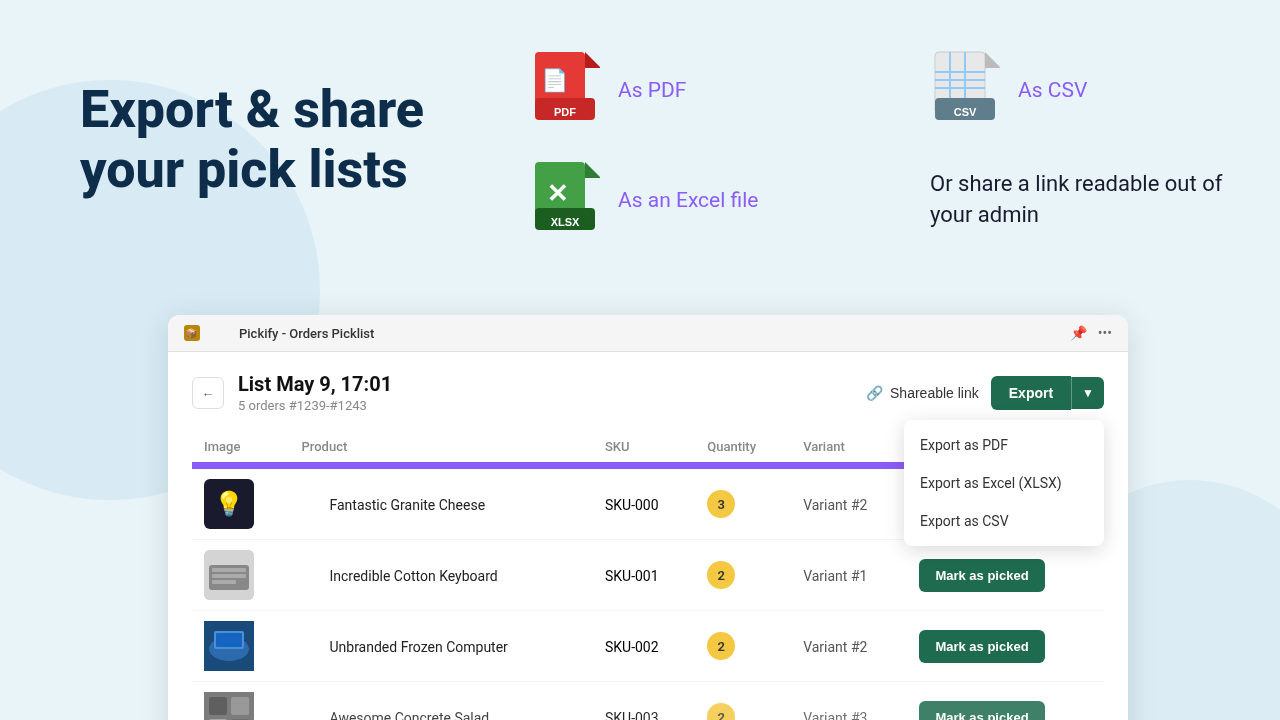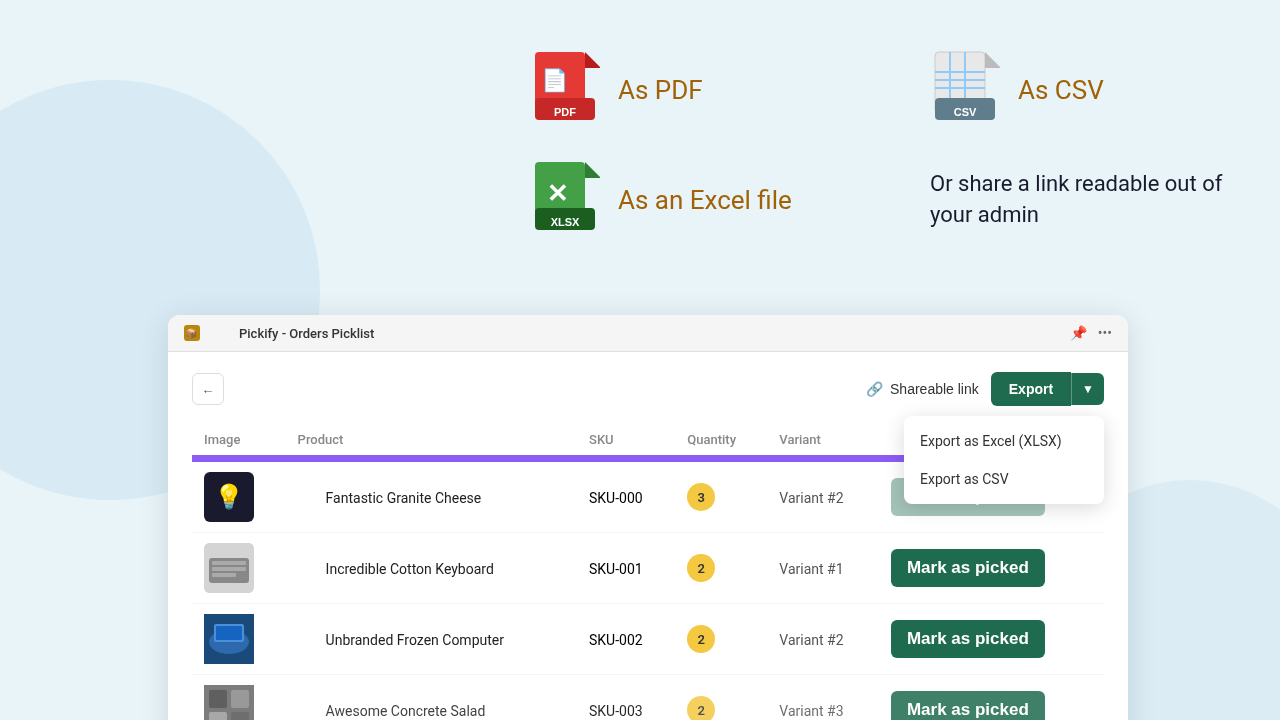--- a/index.html
+++ b/index.html
@@ -64,22 +64,22 @@
       align-items: center;
     }
 
     .export-option {
       display: flex;
       align-items: center;
       gap: 18px;
     }
 
     .export-option-text {
-      font-size: 26px;
-      color: #a16207;
+      font-size: 21px;
+      color: #8b5cf6;
       font-weight: 400;
     }
 
     .share-link-text {
       font-size: 22px;
       color: #1a1a2e;
       font-weight: 400;
       max-width: 320px;
       line-height: 1.4;
     }
@@ -333,21 +333,21 @@
     }
 
     .qty-yellow { background: #f5c842; color: #333; }
 
     .mark-picked-btn {
       background: #1e6b4f;
       color: white;
       border: none;
       padding: 9px 16px;
       border-radius: 6px;
-      font-size: 17px;
+      font-size: 13px;
       font-weight: 600;
       cursor: pointer;
       white-space: nowrap;
     }
 
     .product-name {
       font-size: 14px;
       color: #222;
       margin-left: 28px;
     }
@@ -370,20 +370,26 @@
     }
   </style>
 </head>
 <body>
 
 <div class="bg-circle-left"></div>
 <div class="bg-circle-right"></div>
 
 <div class="page-content">
 
+  <div class="hero-text">
+    <div class="hero-title">
+      <span>Export &amp; share</span><br>
+      <span>your pick lists</span>
+    </div>
+  </div>
 
   <div class="export-options">
 
     <div class="export-option">
       <div class="file-icon-container">
         <svg width="70" height="80" viewBox="0 0 70 80">
           <rect x="5" y="2" width="50" height="62" rx="4" fill="#e53935"></rect>
           <polygon points="55,2 55,18 71,18" fill="#b71c1c"></polygon>
           <rect x="5" y="48" width="60" height="22" rx="4" fill="#c62828"></rect>
           <text x="35" y="66" text-anchor="middle" fill="white" font-size="11" font-weight="bold" font-family="Arial">PDF</text>
@@ -444,32 +450,37 @@
         <span class="window-icon">📌</span>
         <span class="window-icon">•••</span>
       </div>
     </div>
 
     <div class="app-inner">
 
       <div class="list-header">
         <div class="list-header-left">
           <button class="back-btn">←</button>
+          <div>
+            <div class="list-title">List May 9, 17:01</div>
+            <div class="list-subtitle">5 orders #1239-#1243</div>
+          </div>
         </div>
         <div class="list-header-right">
           <button class="shareable-link-btn">
             <span>🔗</span>
             <span>Shareable link</span>
           </button>
           <div class="export-btn-group">
             <button class="export-main-btn">Export</button>
             <button class="export-dropdown-btn">▼</button>
           </div>
 
           <div class="dropdown-menu">
+            <div class="dropdown-item">Export as PDF</div>
             <div class="dropdown-item">Export as Excel (XLSX)</div>
             <div class="dropdown-item">Export as CSV</div>
           </div>
         </div>
       </div>
 
       <table class="product-table">
         <thead>
           <tr>
             <th>Image</th>

